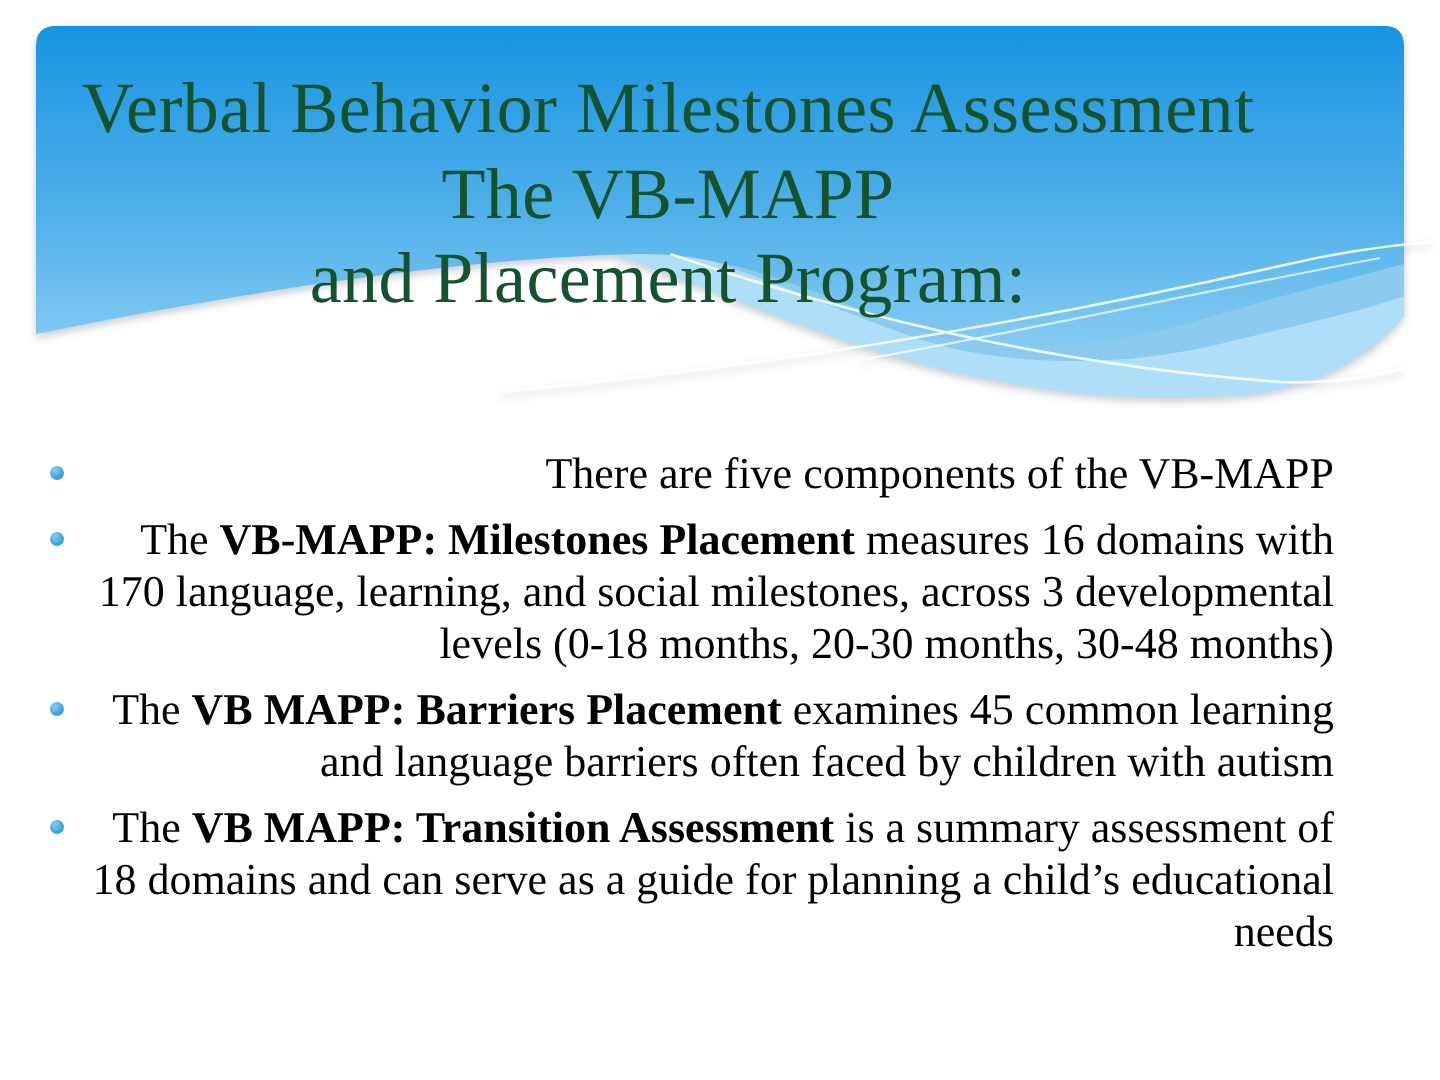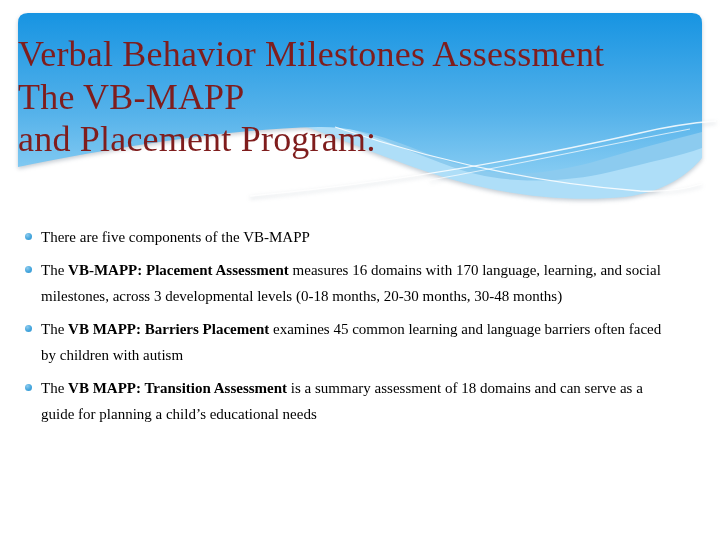--- a/index.html
+++ b/index.html
@@ -11,30 +11,30 @@
     font-family:"Liberation Serif","DejaVu Serif",serif;
   }
   .header-svg{
     position:absolute;left:0;top:0;
     width:720px;height:240px;
     display:block;
   }
   .wave-group{ filter:drop-shadow(0px 2px 2px rgba(90,110,130,0.35)); }
   .title{
     position:absolute;left:18px;top:33px;width:632px;
-    text-align:left;
+    text-align:center;
     font-size:36px;line-height:42.5px;
-    color:#7f1d1d;
+    color:#14532d;
     letter-spacing:0.2px;
   }
   .title div{white-space:nowrap;}
   .bullets{
     position:absolute;left:22px;top:224px;width:645px;
     margin:0;padding:0;list-style:none;
-    font-size:15px;line-height:26px;color:#000000;
+    font-size:22px;line-height:26px;color:#000000;text-align:right;
   }
   .bullets li{
     position:relative;
     padding-left:19px;
     margin:0;
   }
   .bullets li + li{margin-top:7px;}
   .dot{
     position:absolute;left:3px;top:9px;
     width:7px;height:7px;border-radius:50%;
@@ -86,21 +86,21 @@
     <div>and Placement Program:</div>
   </h1>
 
   <ul class="bullets">
     <li>
       <span class="dot"></span>
       <span>There are five components of the VB-MAPP</span><span class="b"></span><span></span>
     </li>
     <li>
       <span class="dot"></span>
-      <span>The </span><span class="b">VB-MAPP: Placement Assessment</span><span> measures 16 domains with 170 language, learning, and social milestones, across 3 developmental levels (0-18 months, 20-30 months, 30-48 months)</span>
+      <span>The </span><span class="b">VB-MAPP: Milestones Placement</span><span> measures 16 domains with 170 language, learning, and social milestones, across 3 developmental levels (0-18 months, 20-30 months, 30-48 months)</span>
     </li>
     <li>
       <span class="dot"></span>
       <span>The </span><span class="b">VB MAPP: Barriers Placement</span><span> examines 45 common learning and language barriers often faced by children with autism</span>
     </li>
     <li>
       <span class="dot"></span>
       <span>The </span><span class="b">VB MAPP: Transition Assessment</span><span> is a summary assessment of 18 domains and can serve as a guide for planning a child’s educational needs</span>
     </li>
   </ul>

